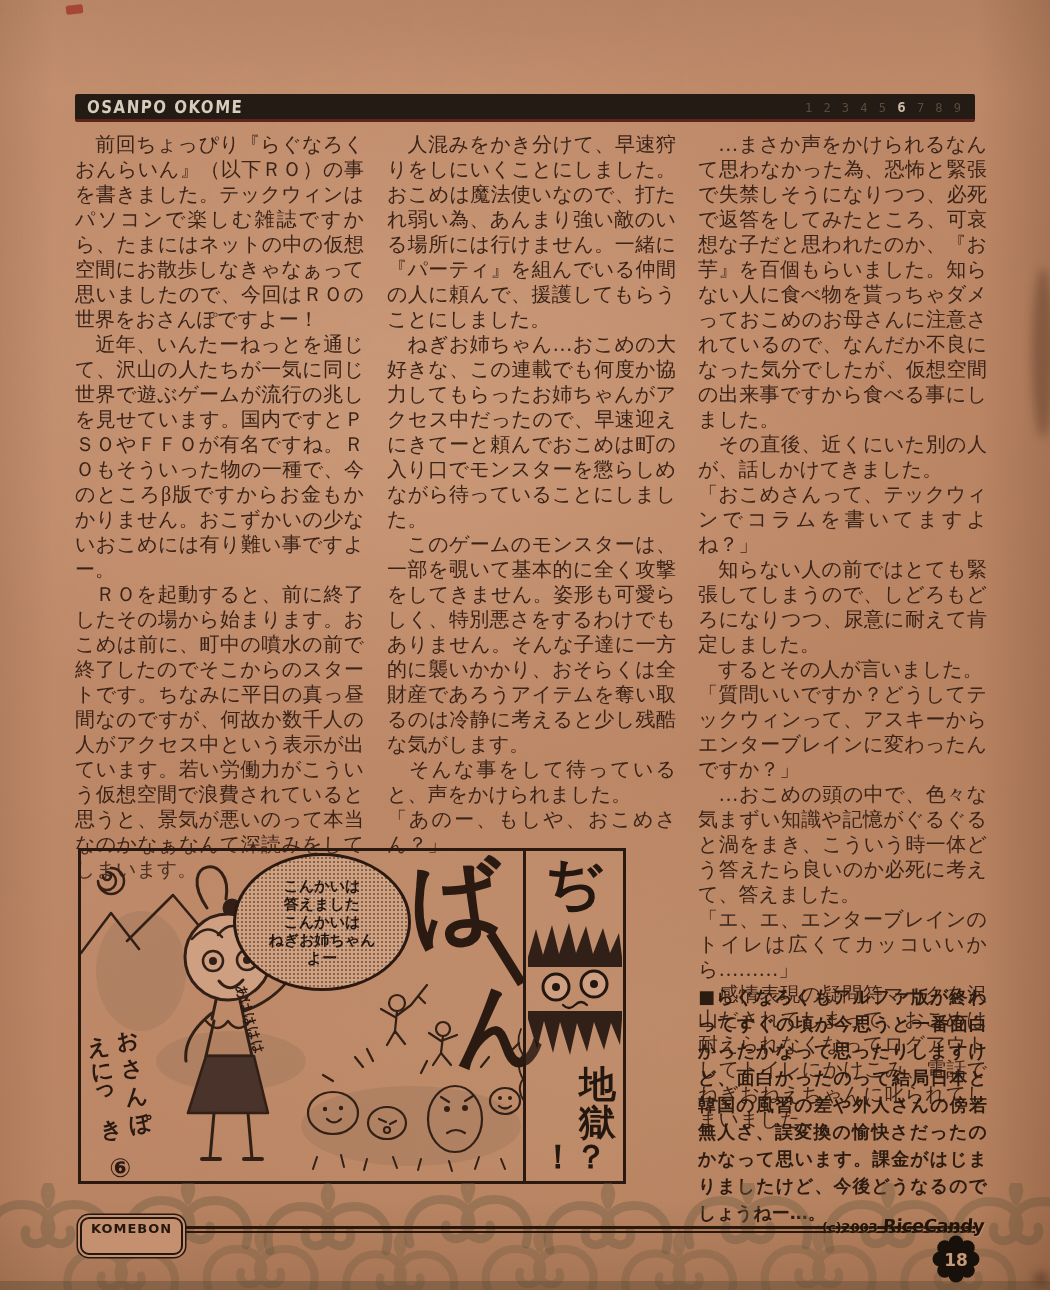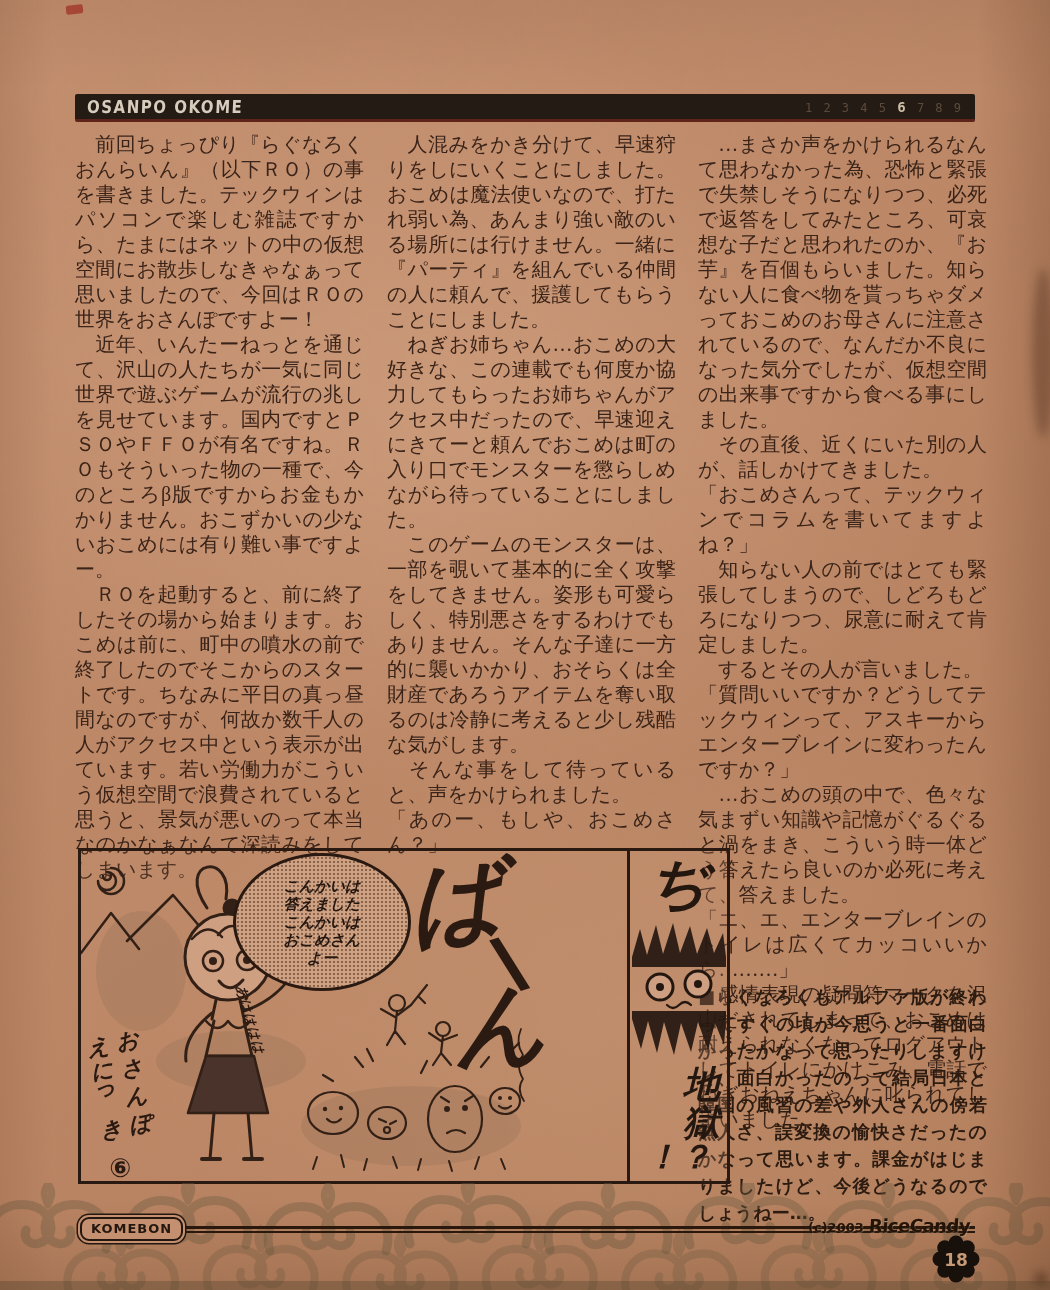--- a/index.html
+++ b/index.html
@@ -40,22 +40,22 @@
   .col { position:absolute; top:132px; width:289px; font-size:20px; line-height:25px;
     color:#3a2318; text-align:justify; font-family:"Liberation Serif", serif; }
   .col1 { left:75px; } .col2 { left:387px; } .col3 { left:698px; }
   .col p { margin:0; }
 
   .afterword { position:absolute; left:698px; top:983px; width:289px;
     font-family:"DejaVu Sans", sans-serif; font-weight:bold; font-size:18px;
     line-height:27px; color:#2c1b10; text-align:justify; }
 
   
-  .panel { position:absolute; left:78px; top:848px; width:652px; height:336px;
-    border:3px solid #2a1911; overflow:hidden; background:rgba(215,170,135,.10);font-style:italic; }
+  .panel { position:absolute; left:78px; top:848px; width:548px; height:336px;
+    border:3px solid #2a1911; overflow:hidden; background:rgba(215,170,135,.10); }
   .panel-art { position:absolute; left:0; top:0; z-index:1; }
 
   .bubble { position:absolute; left:152px; top:2px; width:178px; height:138px; z-index:4;
     border:3px solid #2a1911; border-radius:50%;
     background-color:#cfa183;
     background-image:radial-gradient(rgba(80,46,30,.55) 1px, rgba(0,0,0,0) 1.4px);
     background-size:4px 4px;
     display:flex; flex-direction:column; align-items:center; justify-content:center; }
   .bubble-line { font-family:"DejaVu Sans", sans-serif; font-weight:bold; font-size:15px;
     line-height:18px; color:#231710; text-align:center; }
@@ -87,25 +87,25 @@
   .strip-bottom-main { display:block; font-size:37px; font-weight:bold; letter-spacing:-2px;margin-left:44px; }
   .strip-bottom-sub  { display:block; font-size:33px; font-weight:bold; }
 
   
   .ornament { position:absolute; left:0; top:1183px; pointer-events:none; }
   .footer-rule { position:absolute; left:78px; top:1226px; width:897px; height:7px; z-index:2;
     border-top:3px solid #2a180d; border-bottom:2px solid #2a180d; }
   .komebon { position:absolute; left:80px; top:1217px; z-index:3;
     font-family:"DejaVu Sans", sans-serif; font-weight:900; font-size:13px; letter-spacing:1px;
     color:#241710; background:#c59070; border:2px solid #241710; border-radius:9px;
-    padding:2px 9px 3px 9px; box-shadow:0 0 0 2px #c59070, 0 0 0 3.5px #241710; }
+    padding:2px 9px 17px 9px; box-shadow:0 0 0 2px #c59070, 0 0 0 3.5px #241710; }
   .credit { position:absolute; left:808px; top:1215px; z-index:3; color:#241408;
     font-family:"DejaVu Sans", sans-serif; white-space:nowrap;
     text-shadow:1px 1px 0 rgba(240,210,180,.25); }
-  .credit-c { font-size:13px; font-weight:bold; }
+  .credit-c { font-size:13px; font-weight:bold;margin-left:14px; }
   .credit-brand { font-size:18px; font-weight:900; letter-spacing:-.5px; transform:skewX(-4deg);
     display:inline-block; }
   .badge { position:absolute; left:930px; top:1233px; width:52px; height:52px; z-index:3; }
   .badge svg { position:absolute; inset:0; }
 </style>
 </head>
 <body>
 
 <div class="page">
 
@@ -228,21 +228,21 @@
         <path stroke-width="2" d="M236,306 l-4,12 M260,304 l3,12 M286,308 l-3,11 M312,306 l4,11 M340,308 l-3,11 M368,310 l3,10 M398,306 l-4,12 M420,308 l4,10"></path>
 
         <path stroke-width="1.8" d="M440,178 q-6,14 2,26 q-8,10 0,24 q-7,10 1,22"></path>
       </g>
     </svg>
 
     <div class="bubble">
         <p class="bubble-line">こんかいは</p>
         <p class="bubble-line">答えました</p>
         <p class="bubble-line">こんかいは</p>
-        <p class="bubble-line">おこめさん</p>
+        <p class="bubble-line">ねぎお姉ちゃん</p>
         <p class="bubble-line">よー</p>
       </div>
 
     <span class="sfx sfx1">ば</span>
     <span class="sfx sfx2">ー</span>
     <span class="sfx sfx3">ん</span>
 
     <div class="side-label">
       <span class="side-text">おさんぽえにっき</span>
       <span class="side-num">⑥</span>

